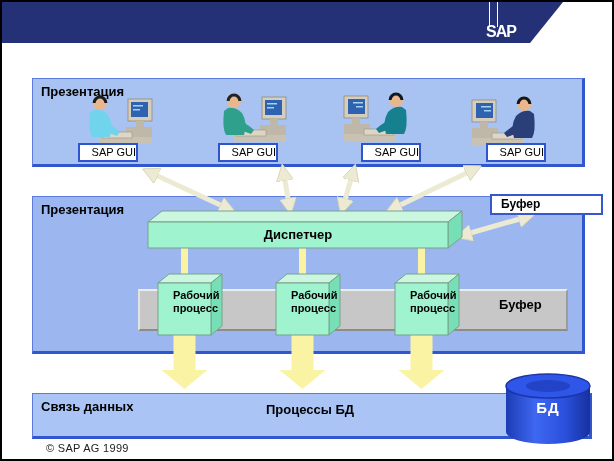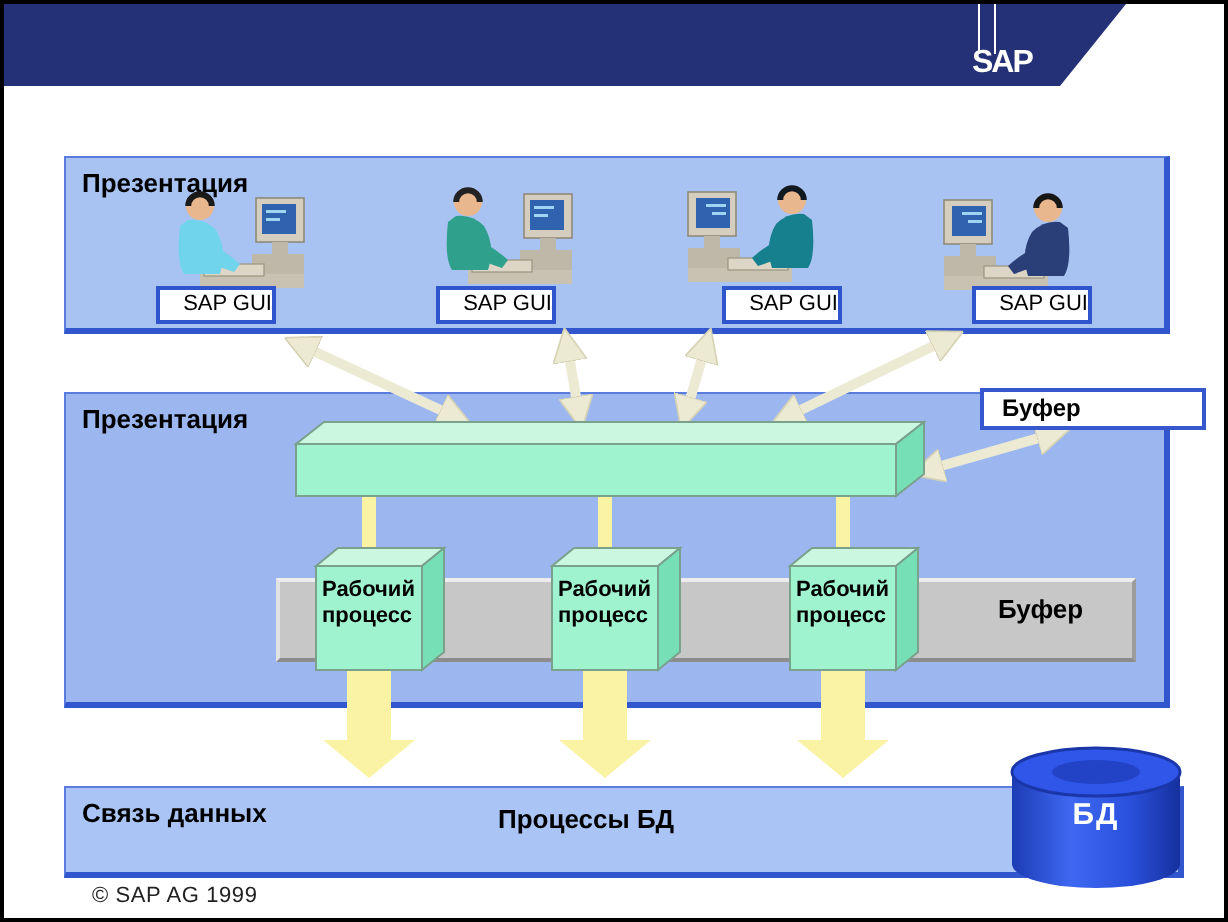--- a/index.html
+++ b/index.html
@@ -16,27 +16,27 @@
   .pin1{left:487px;} .pin2{left:495px;}
   .logo-text{position:absolute;left:484px;top:21px;font-size:16px;font-weight:bold;
     color:#fff;letter-spacing:-1px;}
   
   .band{position:absolute;box-sizing:border-box;border:1px solid #5B7CDE;
     border-right:3px solid #3156CE;border-bottom:3px solid #3156CE;}
   .band-pres{left:30px;top:76px;width:553px;height:89px;background:#A8C3F2;}
   .band-app{left:30px;top:194px;width:553px;height:158px;background:#9CB7F0;}
   .band-db{left:30px;top:391px;width:560px;height:46px;background:#AAC5F5;}
   .band-label{position:absolute;left:8px;top:5px;font-size:13px;font-weight:bold;white-space:nowrap;}
-  .db-processes{position:absolute;left:180px;top:8px;font-size:13px;font-weight:bold;white-space:nowrap;padding-left:36px;}
+  .db-processes{position:absolute;left:197px;top:8px;font-size:13px;font-weight:bold;white-space:nowrap;padding-left:36px;}
   
   .overlay{position:absolute;left:0;top:0;width:610px;height:457px;pointer-events:none;}
   
   .disp-label{position:absolute;left:146px;top:220px;width:300px;height:26px;line-height:26px;
     text-align:center;font-size:13px;font-weight:bold;}
-  .wp-label{position:absolute;top:287px;width:50px;padding-left:2px;
+  .wp-label{position:absolute;top:287px;width:50px;padding-left:14px;
     font-size:11px;font-weight:bold;line-height:13px;}
   .wp1{left:157px;} .wp2{left:275px;} .wp3{left:394px;}
   .graybar{position:absolute;left:136px;top:287px;width:430px;height:42px;box-sizing:border-box;
     background:#C7C7C7;border-top:2px solid #EDEDED;border-left:2px solid #E2E2E2;
     border-bottom:2px solid #8C8C8C;border-right:2px solid #9C9C9C;}
   .buffer-label{position:absolute;left:497px;top:295px;font-size:13px;font-weight:bold;}
   .link-box{position:absolute;left:488px;top:192px;width:100px;height:17px;box-sizing:content-box;
     background:#fff;border:2px solid #3757CF;font-size:12px;font-weight:bold;
     line-height:17px;padding-left:9px;}
   .gui{position:absolute;top:141px;width:56px;height:15px;background:#fff;
@@ -155,20 +155,21 @@
       <rect x="393" y="281" width="53" height="52" fill="#9FF3CE"></rect>
     </g>
 
     <g>
       <path d="M504,384 L504,430 A42,12 0 0 0 588,430 L588,384 Z" fill="url(#cylGrad)"></path>
       <ellipse cx="546" cy="384" rx="42" ry="12" fill="#2F56E8" stroke="#1A36A8" stroke-width="1.5"></ellipse>
       <ellipse cx="546" cy="384" rx="22" ry="6" fill="#2243C6"></ellipse>
     </g>
   </svg>
 
+  <div class="disp-label">Диспетчер</div>
 
   <div class="wp-label wp1">
     <span>Рабочий</span><br>
     <span>процесс</span>
   </div>
   <div class="wp-label wp2">
     <span>Рабочий</span><br>
     <span>процесс</span>
   </div>
   <div class="wp-label wp3">

